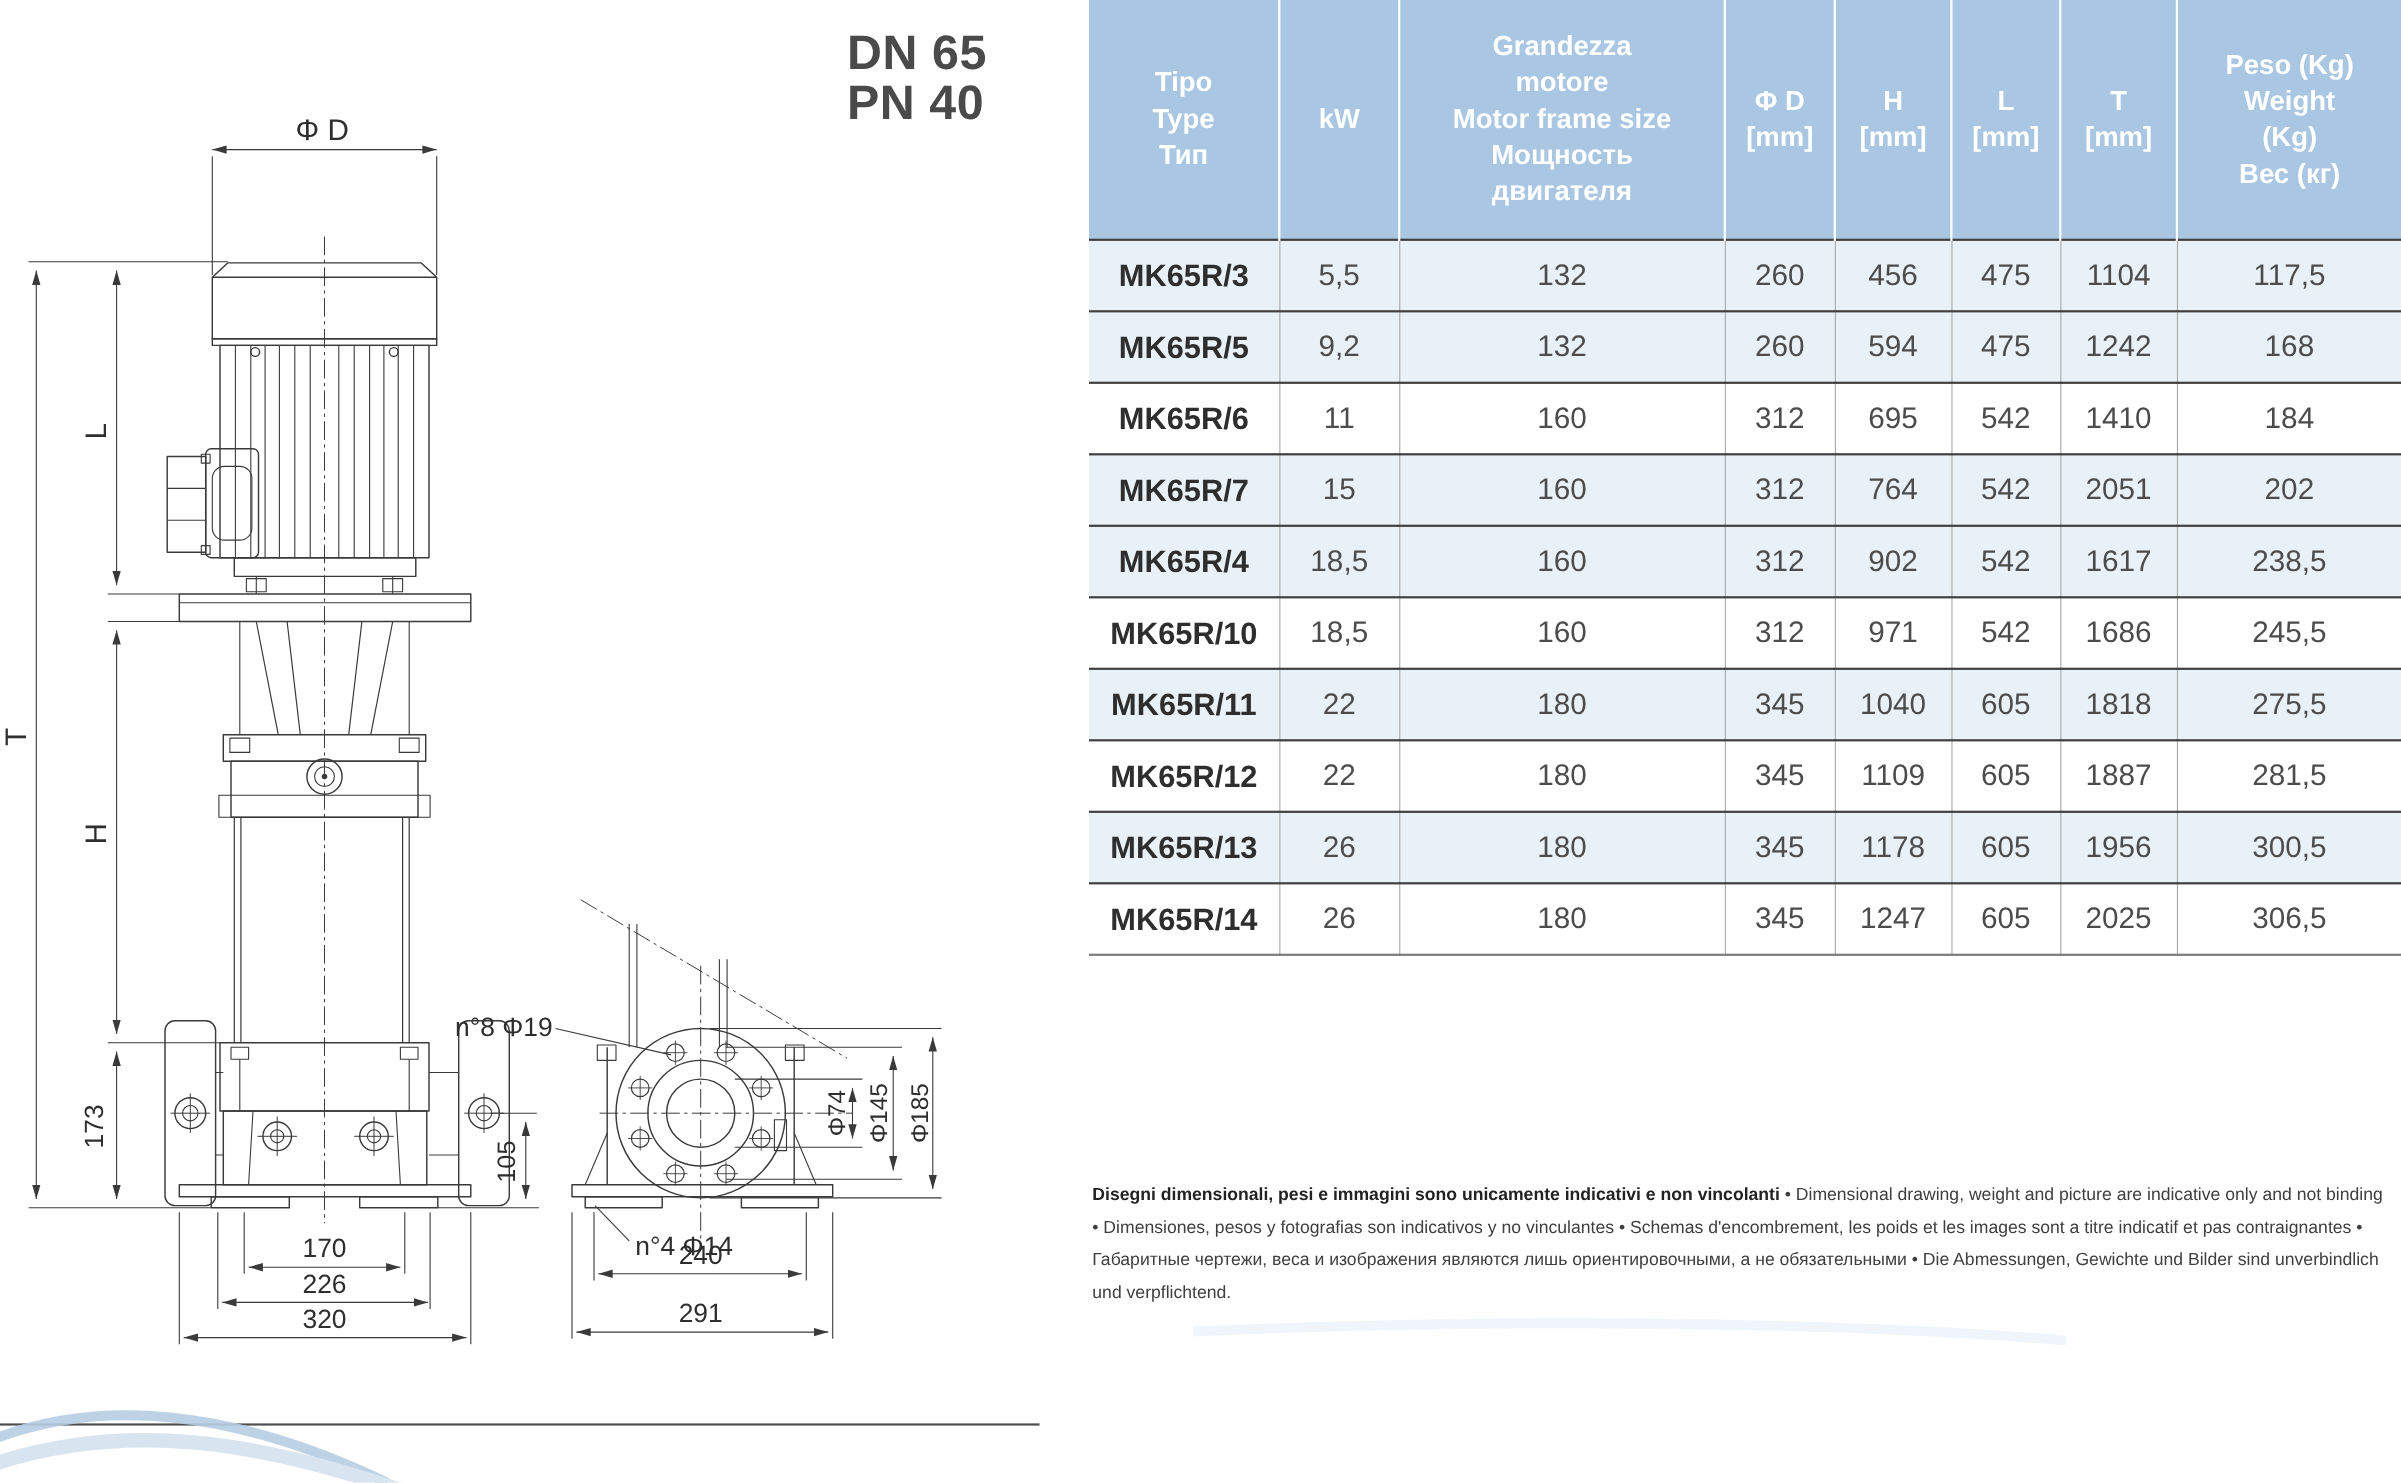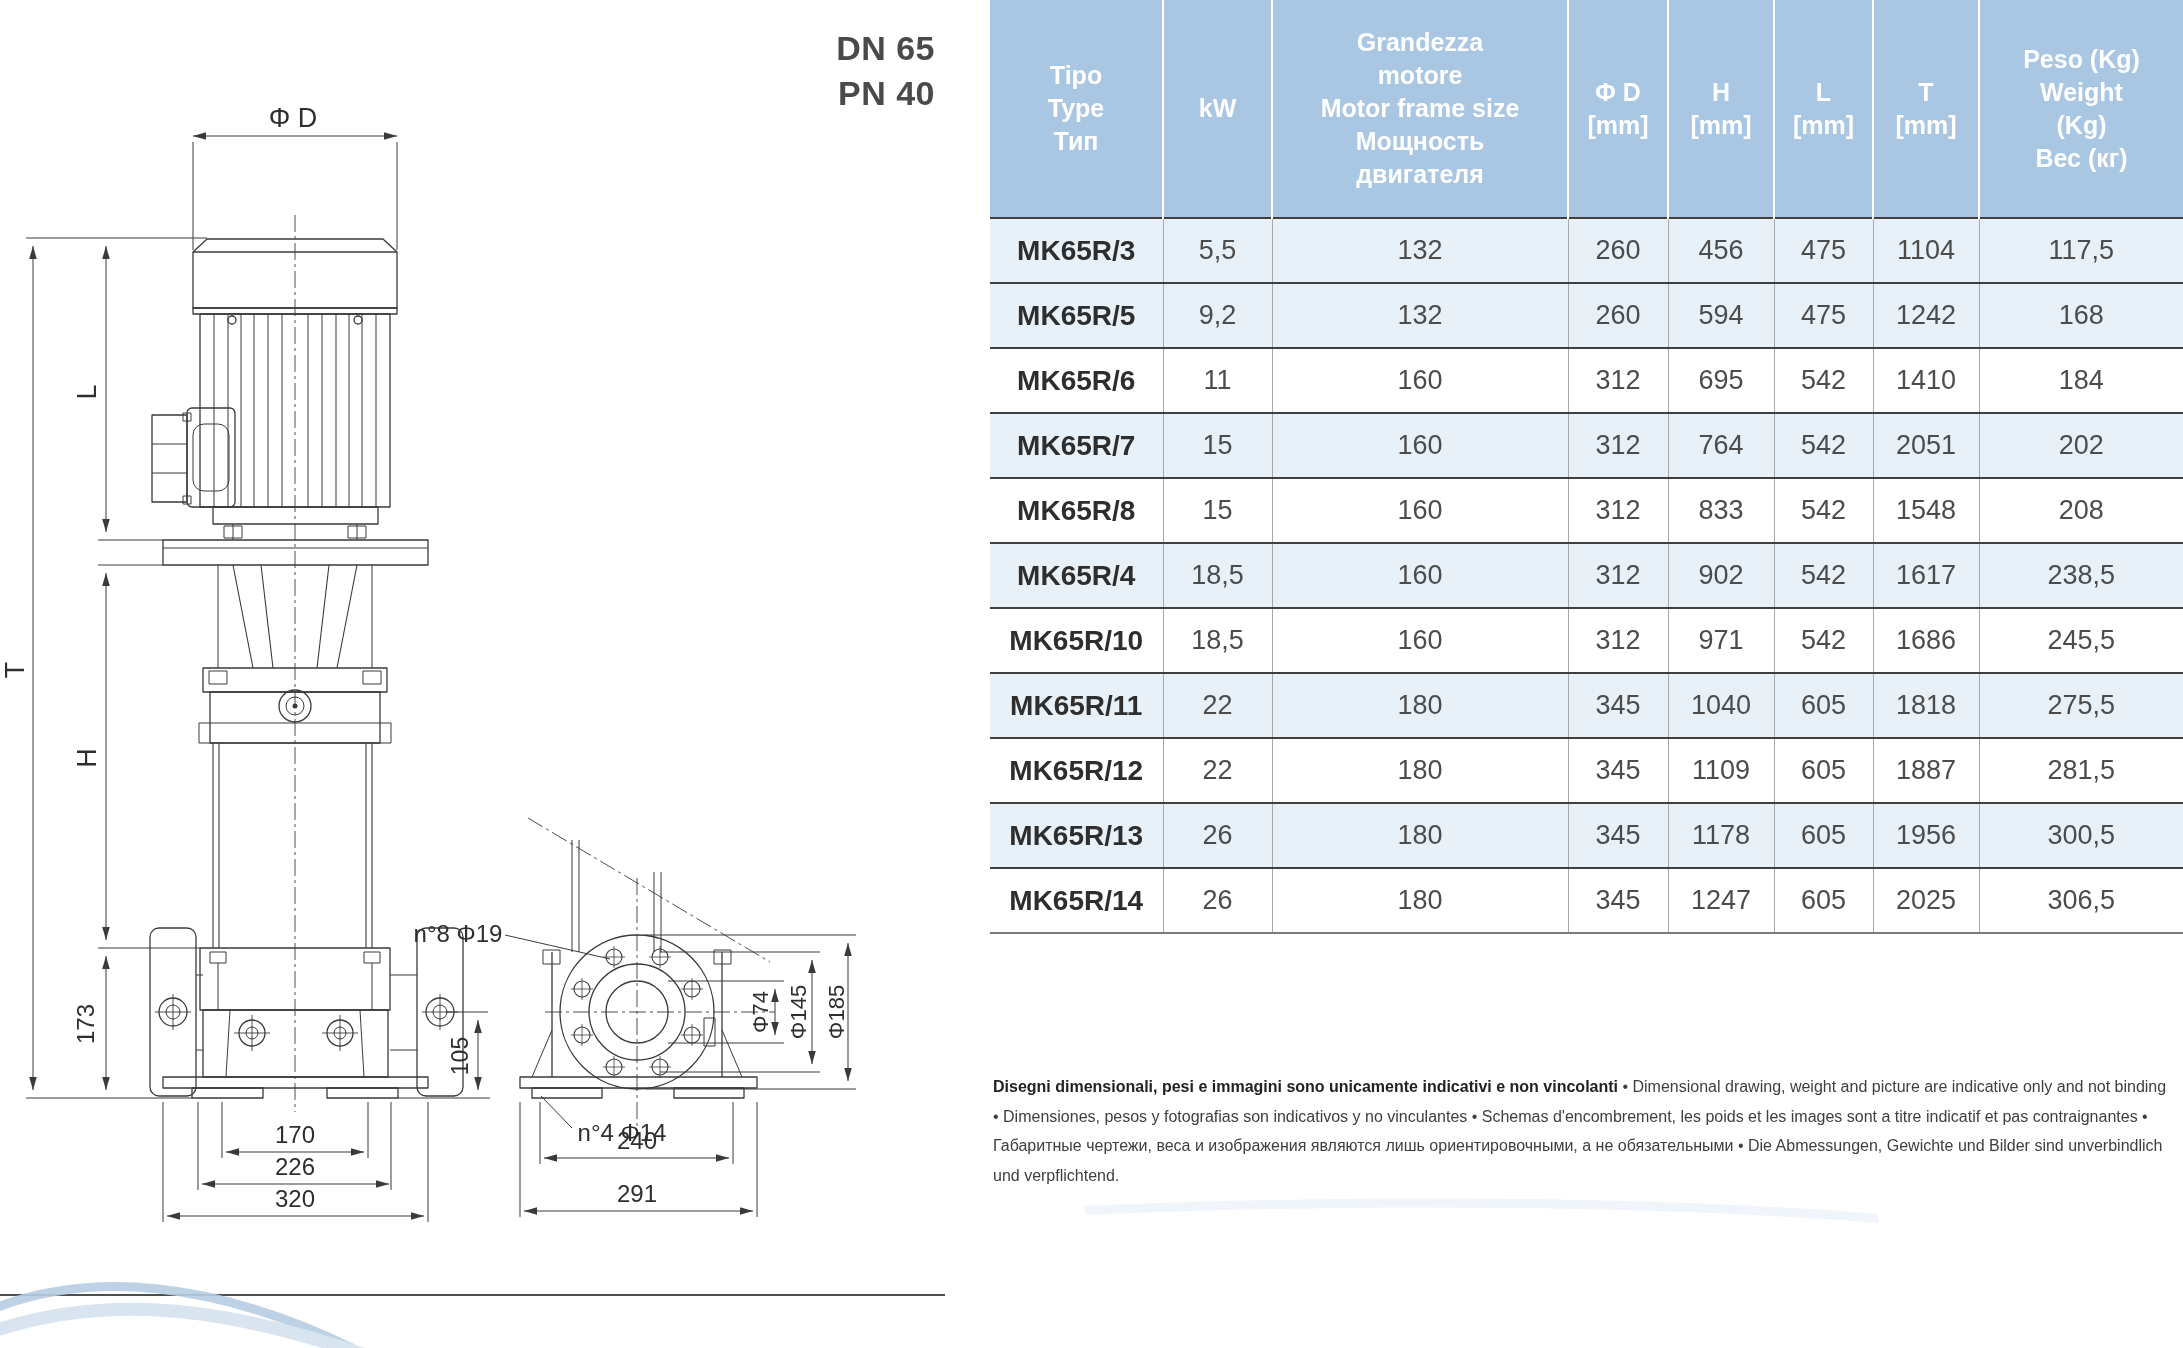--- a/index.html
+++ b/index.html
@@ -3,22 +3,22 @@
 <meta charset="utf-8">
 <style>
   html,body{margin:0;padding:0}
   body{
     width:2183px;height:1348px;position:relative;overflow:hidden;
     background:#ffffff;font-family:"Liberation Sans",sans-serif;
   }
   
   #drawing-area{position:absolute;left:0;top:0;width:993px;height:1348px}
   #dn-title{
-    position:absolute;left:770px;top:26px;width:165px;text-align:right;
-    font-weight:bold;font-size:34px;line-height:45px;color:#4a4a4a;
+    position:absolute;left:770px;top:26px;width:165px;text-align:left;
+    font-weight:bold;font-size:44px;line-height:45px;color:#4a4a4a;
     white-space:pre-line;letter-spacing:.5px;
   }
   
   #spec-table{
     position:absolute;left:990px;top:0;width:1193px;
     border-collapse:collapse;table-layout:fixed;
   }
   #spec-table thead tr{height:218px}
   #spec-table th{
     background:#a9c6e2;color:#ffffff;font-weight:bold;
@@ -298,30 +298,20 @@
       <tr class="alt">
         <td>MK65R/7</td>
         <td>15</td>
         <td>160</td>
         <td>312</td>
         <td>764</td>
         <td>542</td>
         <td>2051</td>
         <td>202</td>
       </tr>
-      <tr>
-        <td>MK65R/8</td>
-        <td>15</td>
-        <td>160</td>
-        <td>312</td>
-        <td>833</td>
-        <td>542</td>
-        <td>1548</td>
-        <td>208</td>
-      </tr>
       <tr class="alt">
         <td>MK65R/4</td>
         <td>18,5</td>
         <td>160</td>
         <td>312</td>
         <td>902</td>
         <td>542</td>
         <td>1617</td>
         <td>238,5</td>
       </tr>

